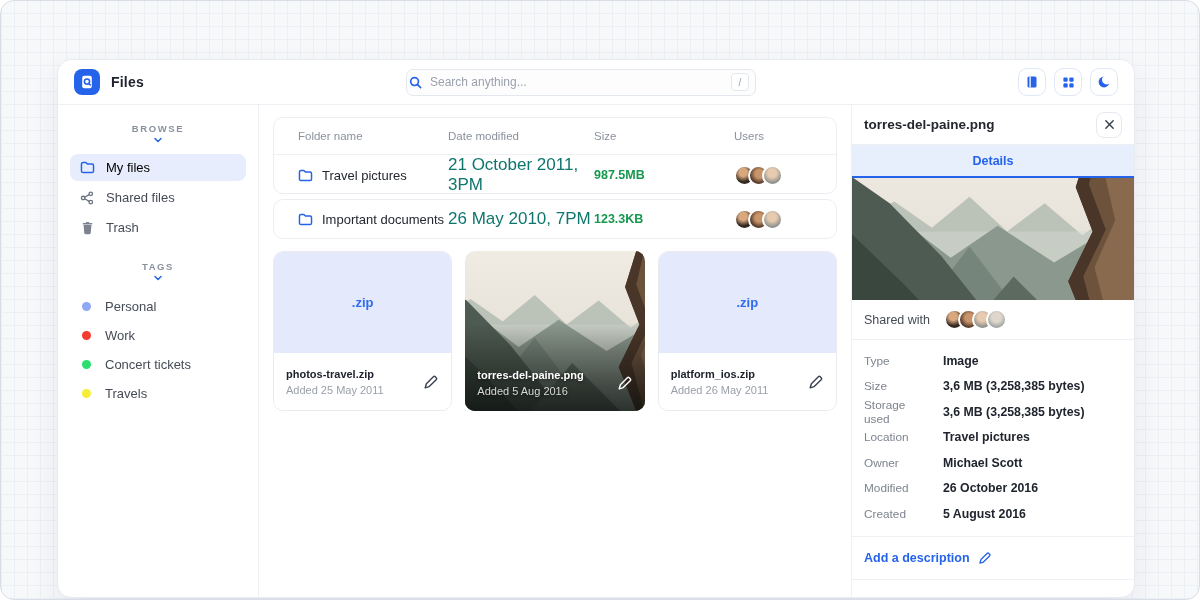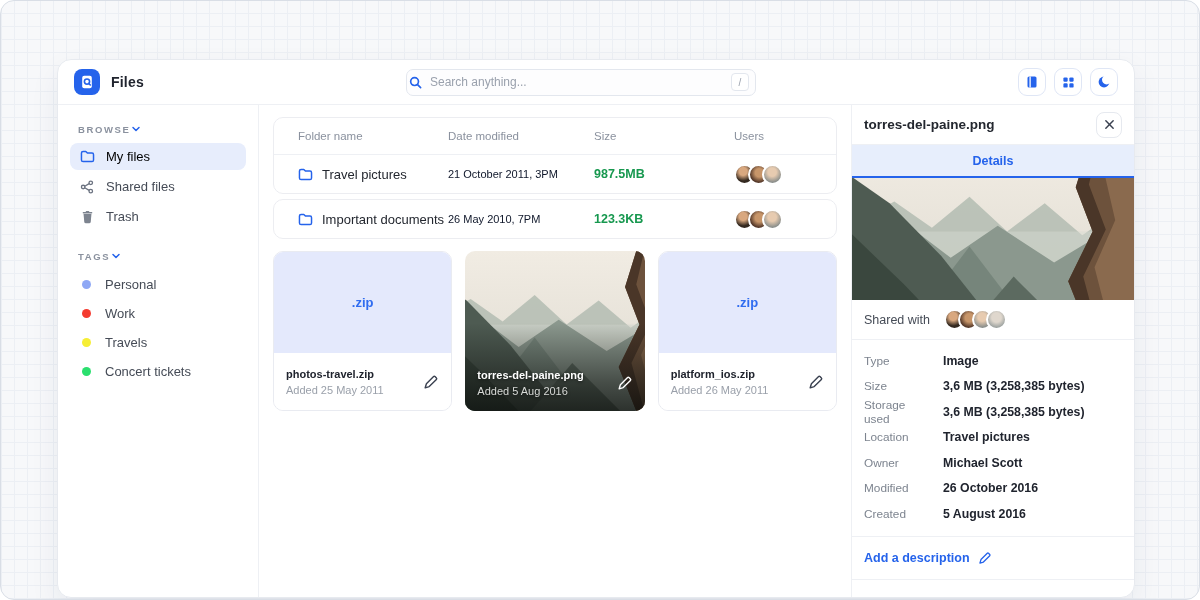--- a/index.html
+++ b/index.html
@@ -33,37 +33,37 @@
   .hdr-icons { display:flex; gap:8px; }
   .icon-btn { width:28px; height:28px; border:1px solid #dfe6f5; border-radius:9px; background:#fff; display:flex; align-items:center; justify-content:center; cursor:pointer; }
 
   
   .body { flex:1; display:flex; min-height:0; }
   .sidebar { width:201px; flex:0 0 201px; border-right:1px solid #eef0f4; padding:16px 12px; }
   .main { flex:1; padding:12px 14px; min-width:0; }
   .panel { width:283px; flex:0 0 283px; border-left:1px solid #eef0f4; display:flex; flex-direction:column; }
 
   
-  .side-head { display:flex; align-items:center; justify-content:flex-start; padding:2px 8px 8px; }
+  .side-head { display:flex; align-items:center; justify-content:center; padding:2px 8px 8px;flex-direction:column; }
   .side-head span { font-size:9.5px; font-weight:bold; letter-spacing:1.6px; color:#8a919e; }
   .side-item { display:flex; align-items:center; gap:11px; padding:6px 9px; border-radius:8px; font-size:13px; color:#454b56; margin-bottom:3px; cursor:pointer; }
   .side-item.active { background:#e7edfc; color:#000000; font-weight:normal; }
   .side-item .ic { width:16px; display:flex; justify-content:center; }
   .tags-block { margin-top:18px; }
   .tag-dot { width:9px; height:9px; border-radius:50%; display:inline-block; margin:0 3px; }
   .tag-item { display:flex; align-items:center; gap:11px; padding:7px 9px; font-size:13px; color:#454b56; cursor:pointer; }
 
   
   .tbl-box { border:1px solid #ecedf1; border-radius:10px; background:#fff; overflow:hidden; }
   .tbl-grid { display:grid; grid-template-columns: 150px 146px 140px 1fr; align-items:center; padding:0 24px; }
   .tbl-head { height:37px; border-bottom:1px solid #eef0f4; }
   .tbl-head div { font-size:11.5px; color:#8a919e; }
   .tbl-row { height:38px; }
   .tbl-row .fname { display:flex; align-items:center; gap:9px; font-size:13px; color:#23272f; }
-  .tbl-row .fdate { font-size:11px; color:#0f172a; }
+  .tbl-row .fdate { font-size:17px; color:#0f766e; }
   .tbl-row .fsize { font-size:12.5px; font-weight:bold; color:#17984f; }
   .row2 { margin-top:5px; }
   .avatars { display:flex; }
   .avatar { width:21px; height:21px; border-radius:50%; border:2px solid #fff; flex:0 0 auto; }
   .avatar + .avatar { margin-left:-7px; }
   .av1 { background:radial-gradient(circle at 42% 32%, #d9a87f 26%, #33281f 62%); }
   .av2 { background:radial-gradient(circle at 55% 40%, #c79569 30%, #55392a 68%); }
   .av3 { background:radial-gradient(circle at 48% 36%, #e7cbb0 30%, #8b8f8c 72%); }
   .av4 { background:radial-gradient(circle at 50% 38%, #dfd7cd 35%, #9aa09e 75%); }
 
@@ -223,26 +223,26 @@
           </div>
           <div class="tag-item">
             <span class="tag-dot" style="background-color: rgb(143, 168, 245);"></span>
             <span>Personal</span>
           </div>
           <div class="tag-item">
             <span class="tag-dot" style="background-color: rgb(244, 59, 48);"></span>
             <span>Work</span>
           </div>
           <div class="tag-item">
+            <span class="tag-dot" style="background-color: rgb(43, 223, 110);"></span>
+            <span>Concert tickets</span>
+          </div>
+          <div class="tag-item">
             <span class="tag-dot" style="background-color: rgb(246, 238, 53);"></span>
             <span>Travels</span>
-          </div>
-          <div class="tag-item">
-            <span class="tag-dot" style="background-color: rgb(43, 223, 110);"></span>
-            <span>Concert tickets</span>
           </div>
         </div>
       </div>
 
       <div class="main">
 
         <div class="tbl-box">
           <div class="tbl-grid tbl-head">
             <div>Folder name</div>
             <div>Date modified</div>

